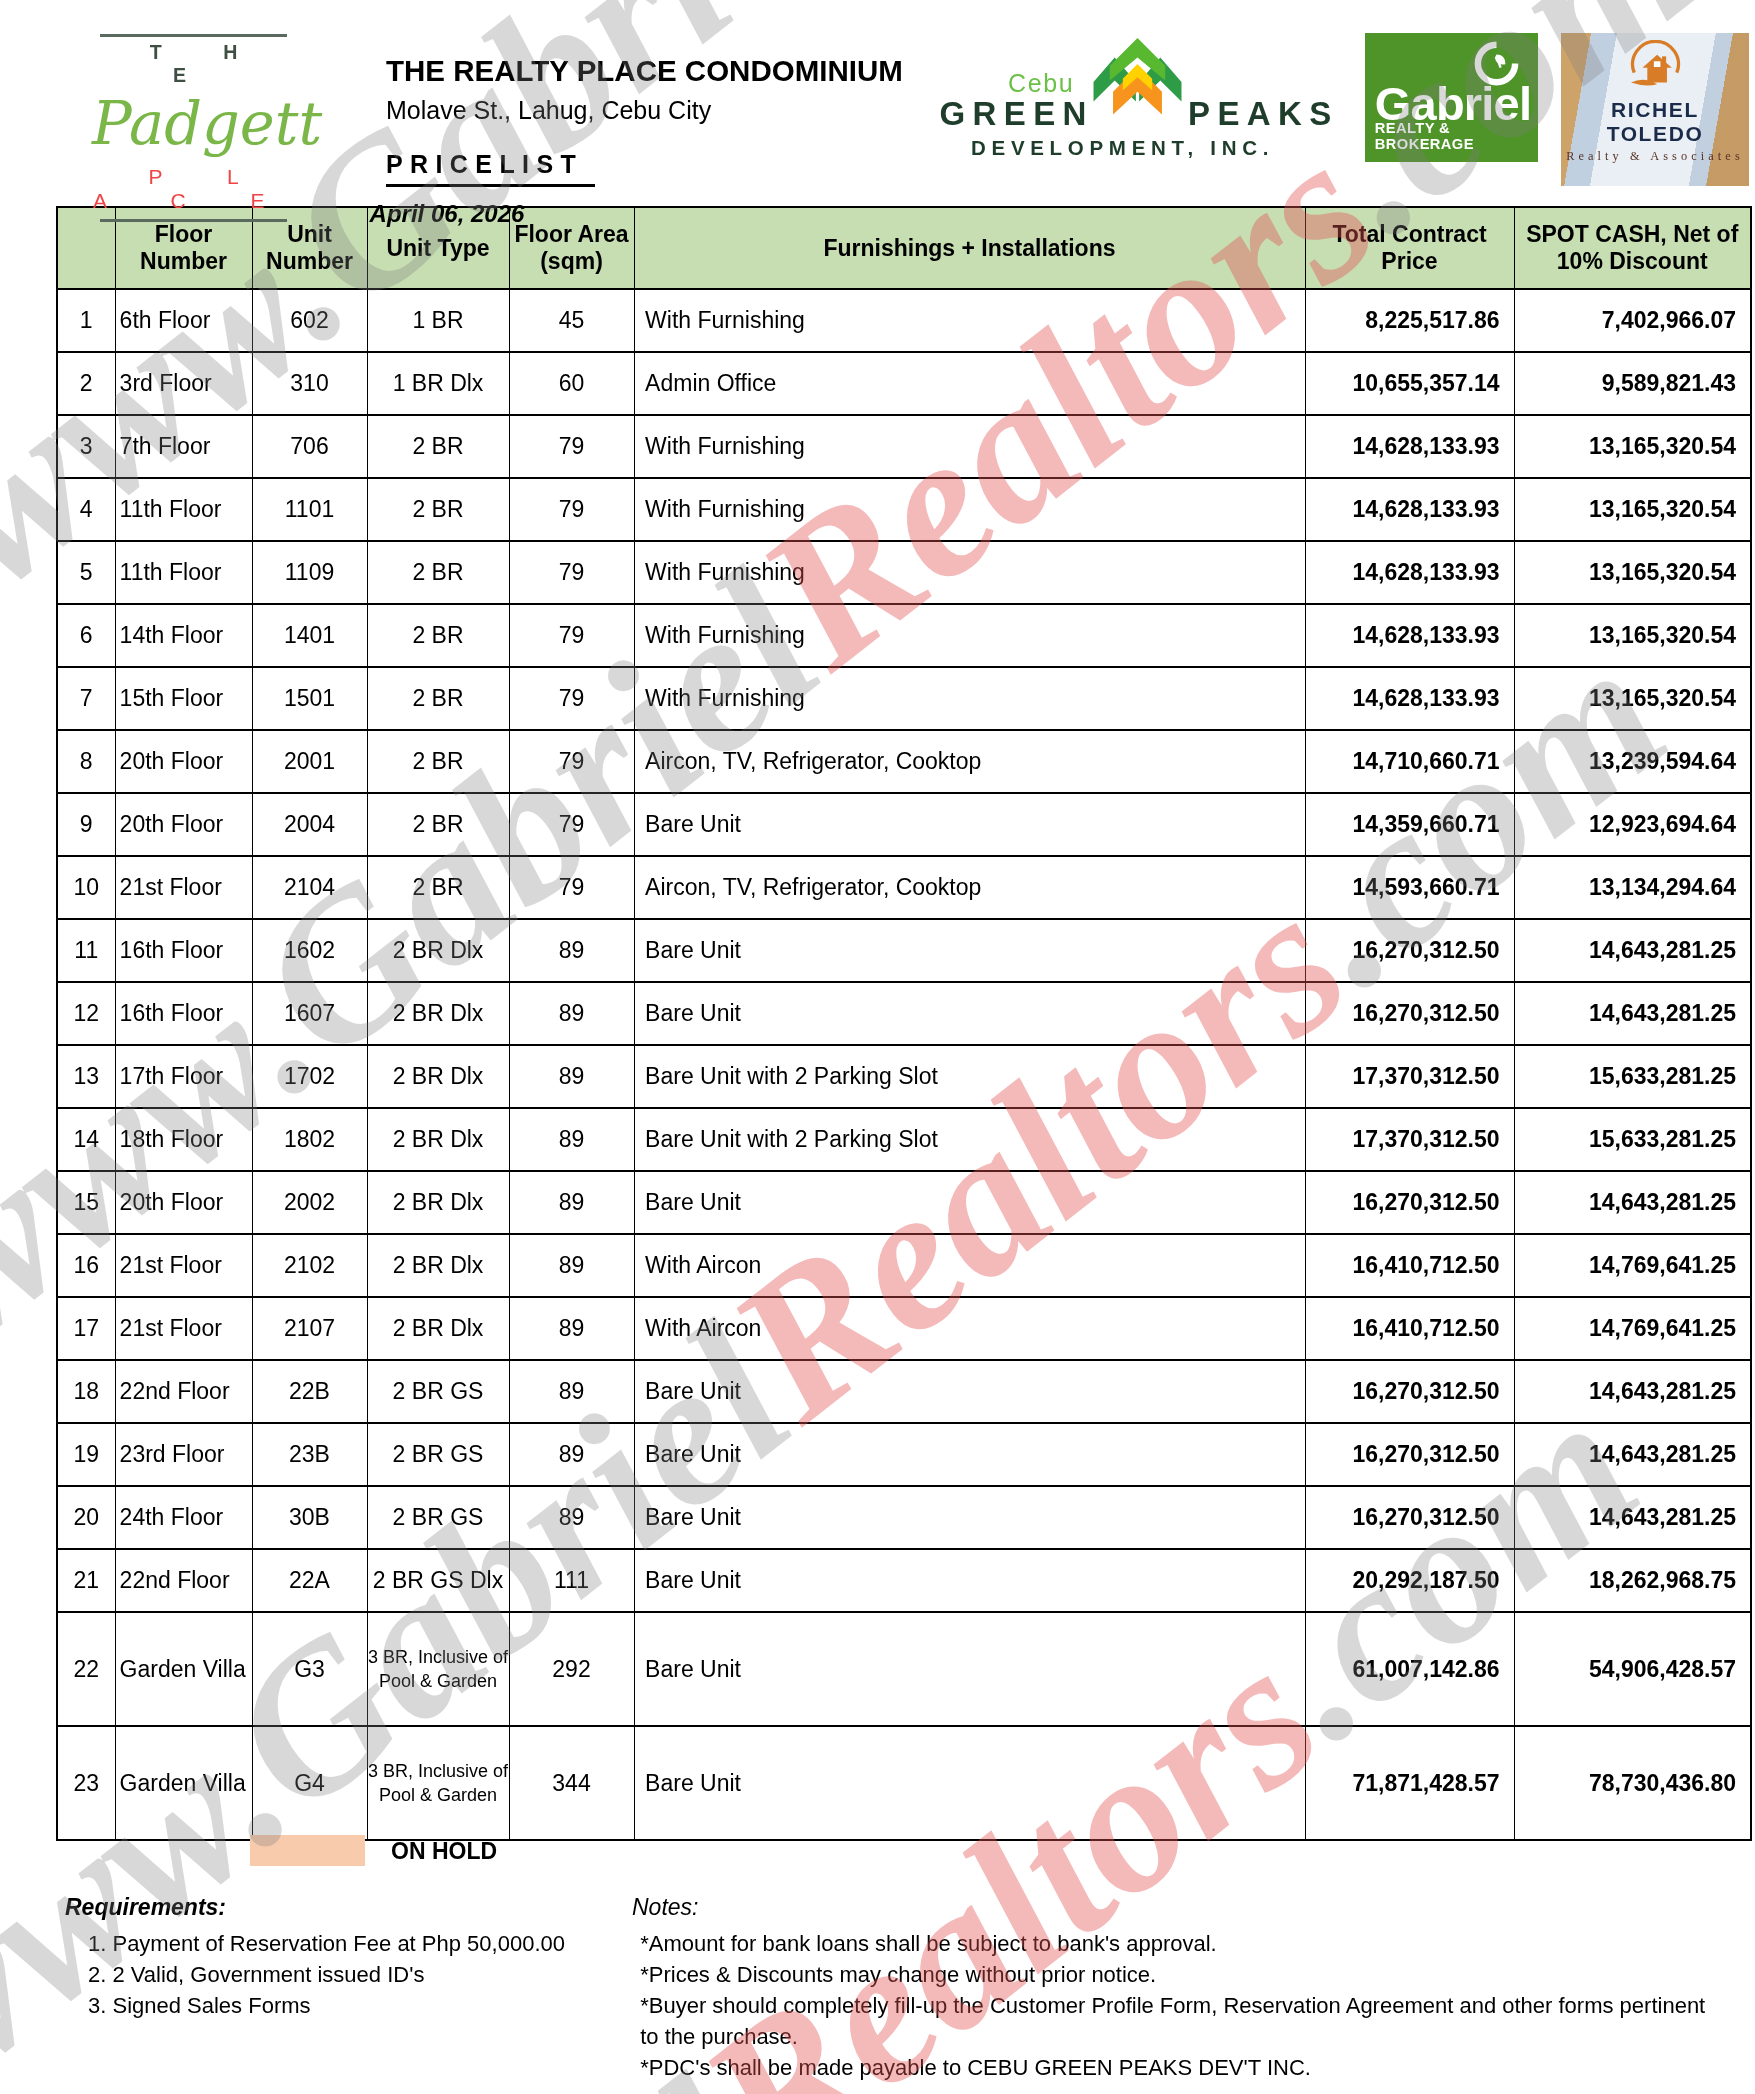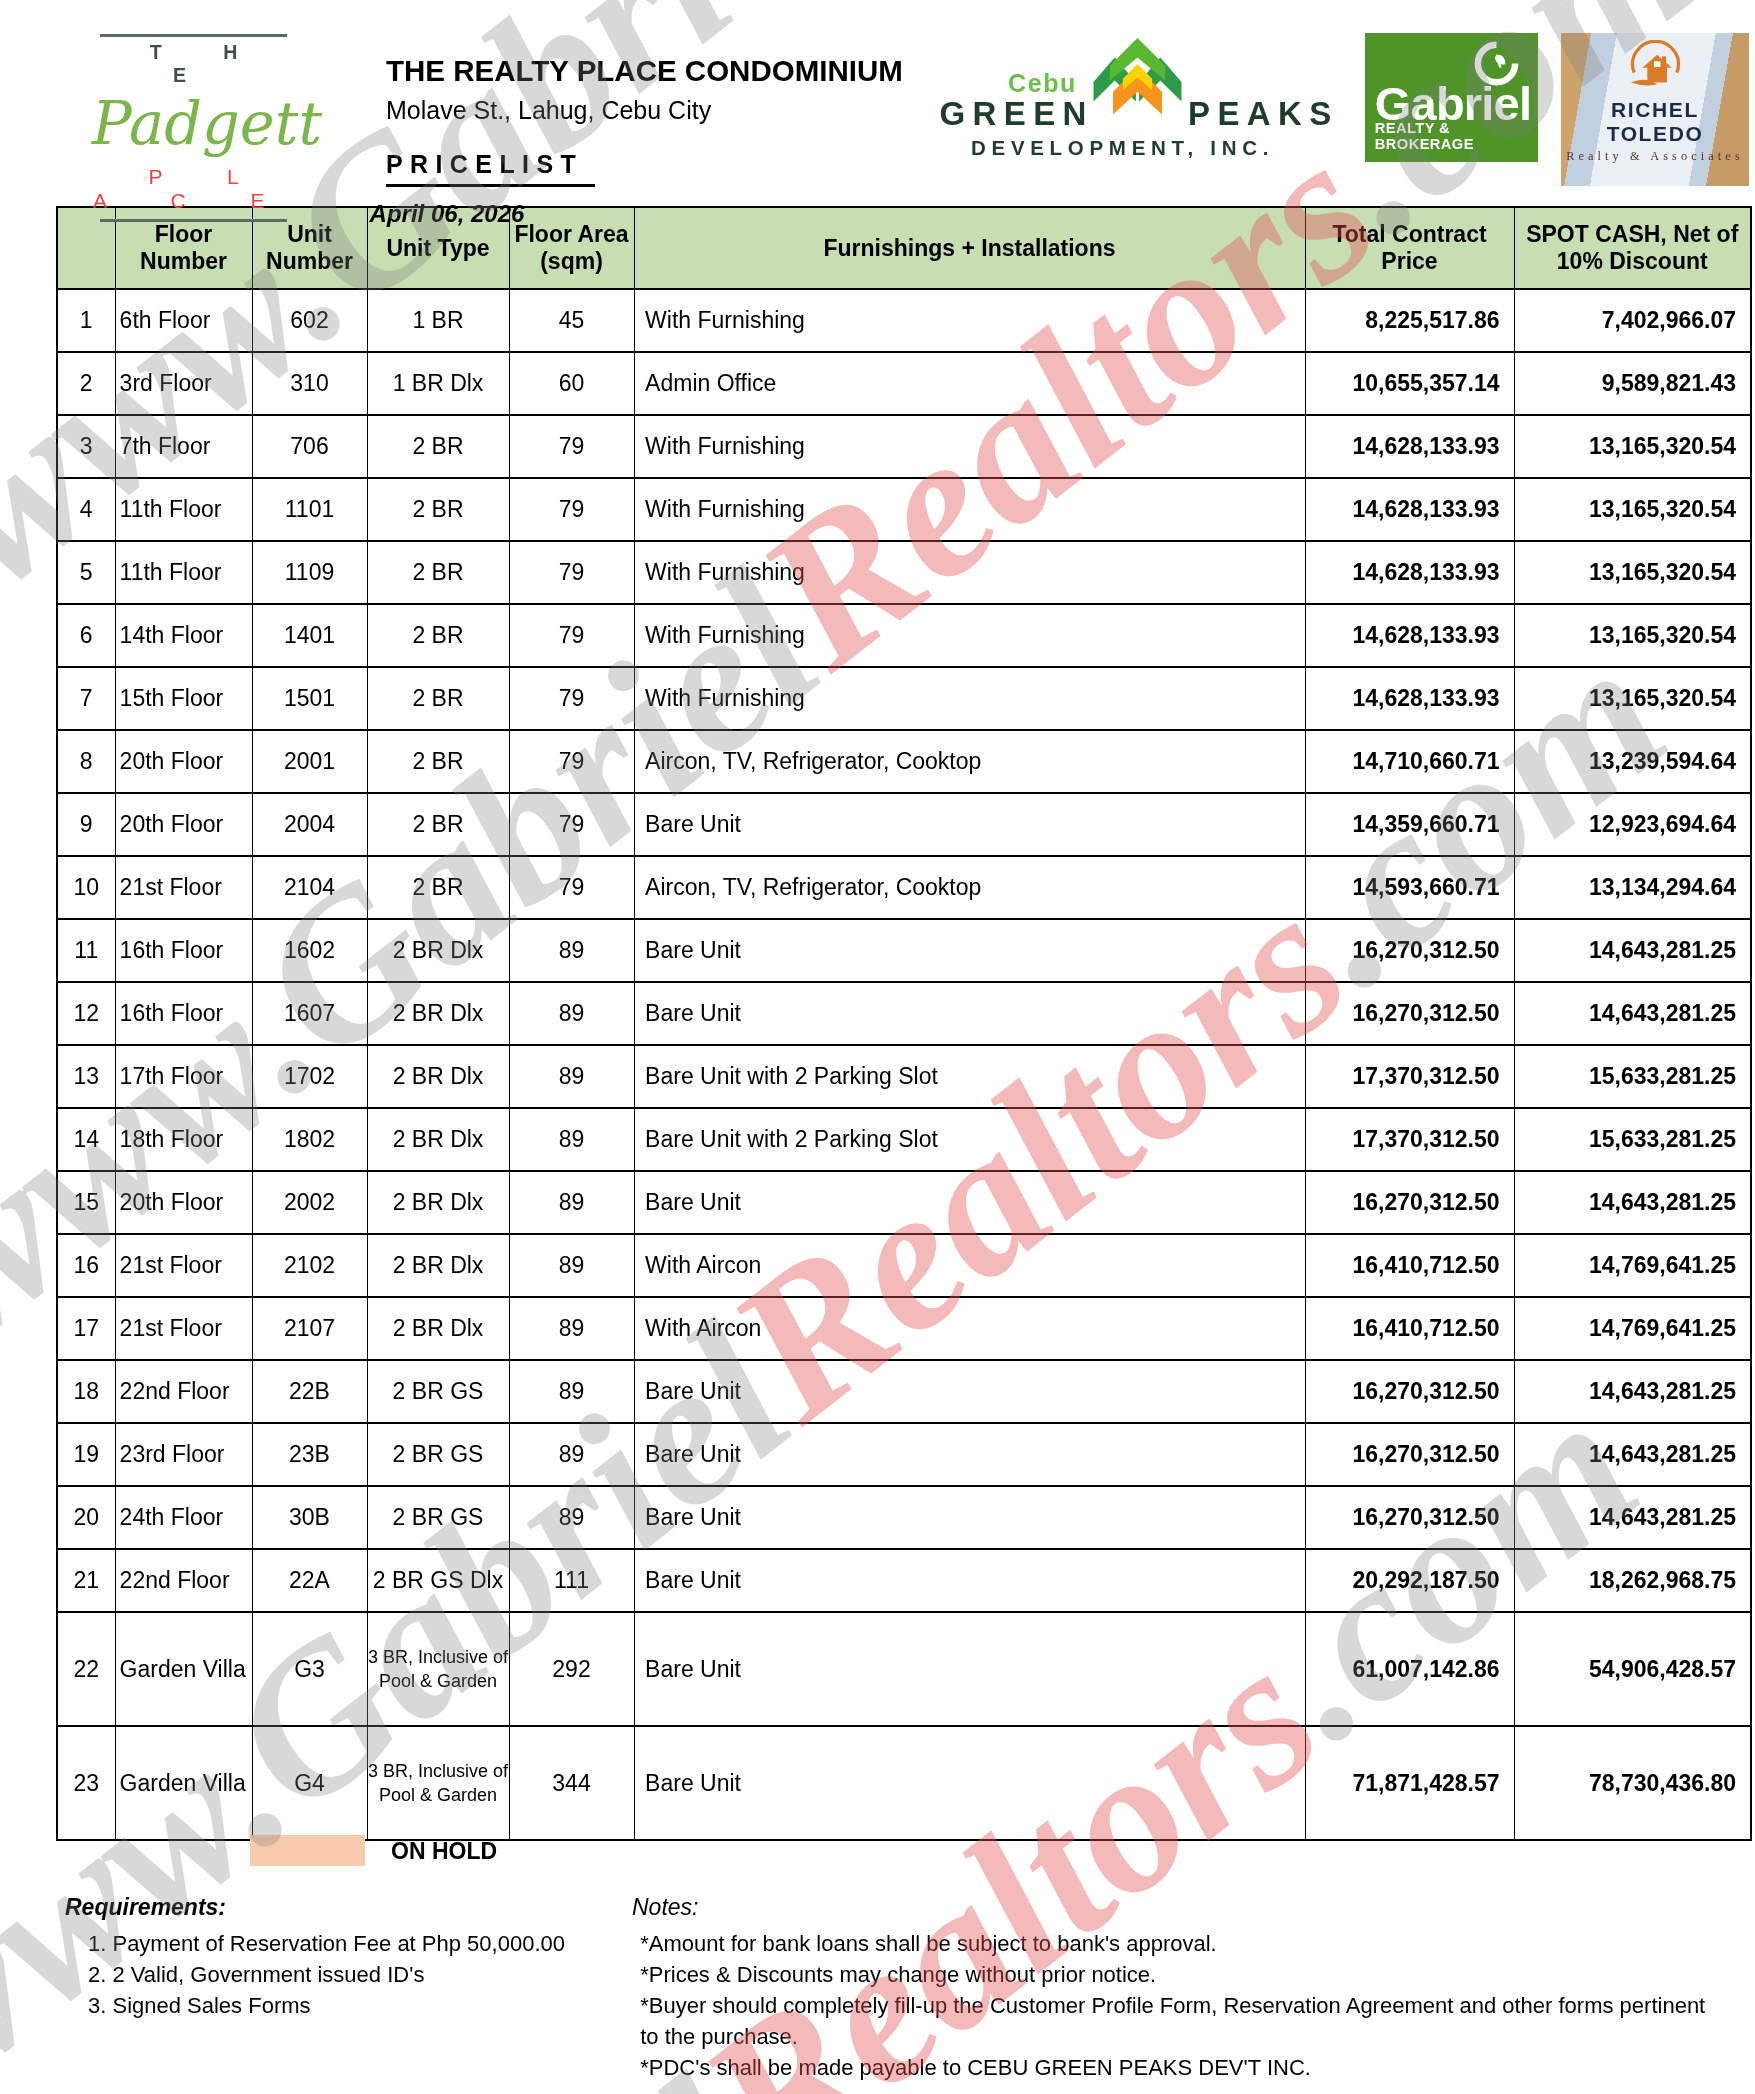--- a/index.html
+++ b/index.html
@@ -31,21 +31,21 @@
   .padgett-logo .script{ font-family:"DejaVu Serif", serif; font-style:italic; font-size:59px; color:#7ab648; margin-top:-4.9px; height:82px; line-height:82px; }
   .padgett-logo .place { font-size:21px; letter-spacing:29.5px; text-indent:29.5px; color:#ef4444; margin-bottom:6.5px; font-weight:normal; }
 
   .title-block { position:absolute; left:386px; top:54px; z-index:2; }
   .title-block .t1 { font-size:29.5px; font-weight:bold; }
   .title-block .t2 { font-size:25px; margin-top:8.2px; }
   .title-block .t3 { display:inline-block; font-size:25px; font-weight:bold; letter-spacing:7.4px; border-bottom:3.3px solid #000; padding:1.6px 11.5px 4.9px 0; margin-top:8.2px; }
   .title-block .t4 { font-size:24px; font-weight:bold; font-style:italic; margin-top:13px; margin-left:-16.4px; }
 
   .greenpeaks { position:absolute; left:933px; top:33px; width:426px; height:123px; z-index:2; }
-  .gp-cebu  { position:absolute; left:75px;  top:36px; font-size:25px; font-weight:bold; color:#6cbf47; letter-spacing:1.6px; }
+  .gp-cebu  { position:absolute; left:75px;  top:36px; font-size:25px; font-weight:normal; color:#6cbf47; letter-spacing:1.6px; }
   .gp-icon  { position:absolute; left:154px; top:0px; }
   .gp-green { position:absolute; left:6.5px;   top:62px; font-size:33px; font-weight:bold; color:#1e3d2b; letter-spacing:7.4px; }
   .gp-peaks { position:absolute; left:255px; top:62px; font-size:33px; font-weight:bold; color:#1e3d2b; letter-spacing:7.4px; }
   .gp-dev   { position:absolute; left:38px;  top:103px; font-size:20.5px; font-weight:bold; color:#1e3d2b; letter-spacing:5.7px; }
 
   .gabriel { position:absolute; left:1365px; top:33px; width:173px; height:129px; background:var(--gabriel-green,#4f9428); z-index:2;padding-left:36px; }
   .gab-leaf { position:absolute; right:18px; top:6.5px; }
   .gab-name { position:absolute; left:9.8px; top:43px; color:#fff; font-size:47px; font-weight:bold; letter-spacing:-0.8px; }
   .gab-tag  { position:absolute; left:9.8px; bottom:9.8px; color:#fff; font-size:14.7px; font-weight:bold; letter-spacing:0.4px; }
 

